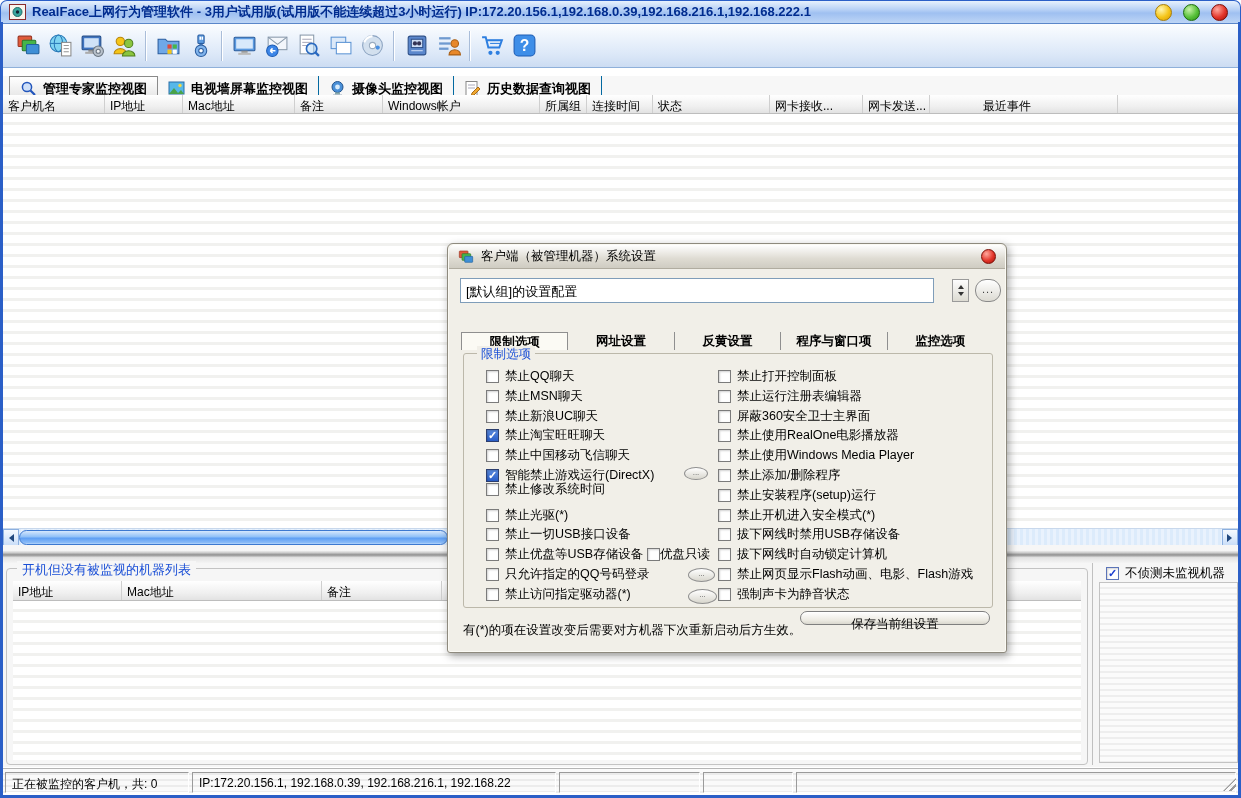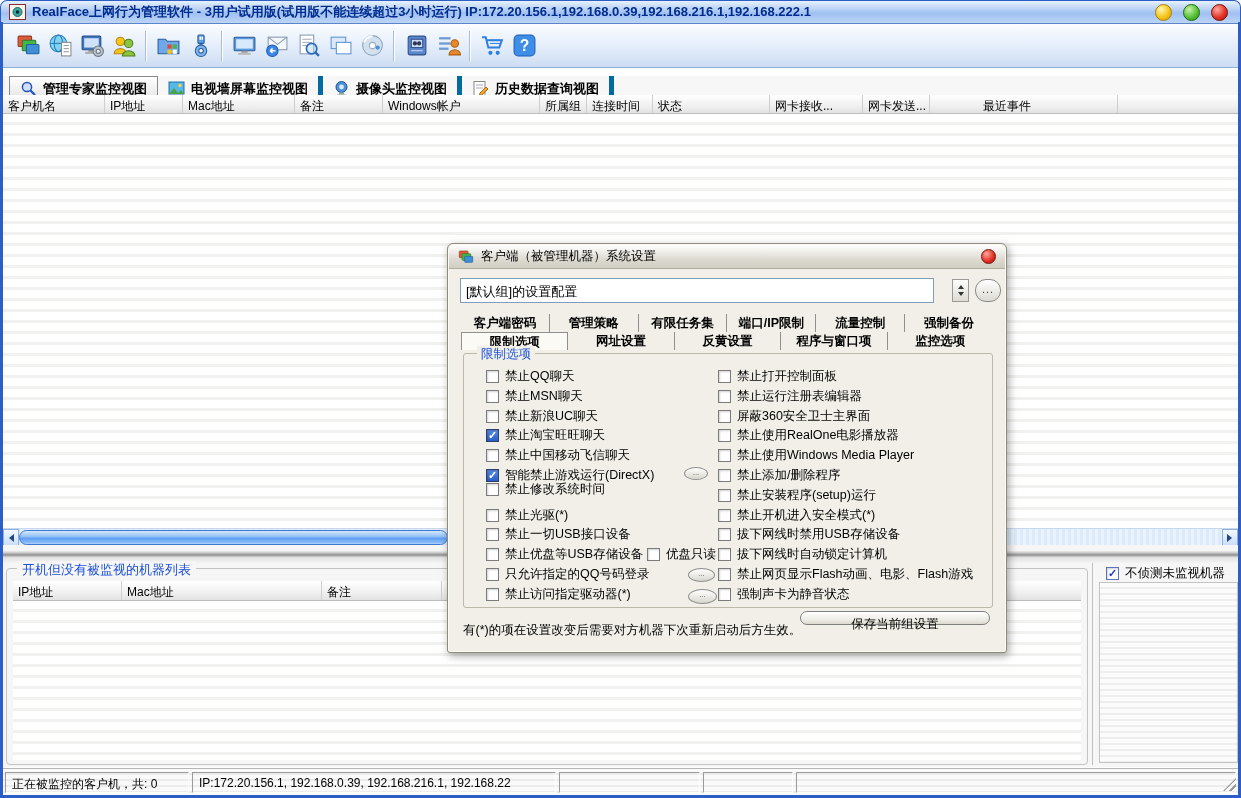--- a/index.html
+++ b/index.html
@@ -28,21 +28,21 @@
     background:linear-gradient(180deg,#fbfdff,#dce8f8 70%,#ccdcf2);
     border-bottom:1px solid #8fb0da; display:flex; align-items:center; padding-left:10px; }
   .tbicon { width:30px; height:30px; display:flex; align-items:center; justify-content:center; margin-right:2px; }
   .tbicon svg { width:25px; height:25px; }
   .tbsep { width:2px; height:30px; border-left:1px solid #a9bdd9; border-right:1px solid #fff; margin:0 6px 0 4px; }
 
   
   #viewtabs { position:absolute; left:3px; right:3px; top:68px; height:26px; background:#f7f7f7;
     border-bottom:1px solid #c6c6c6; display:flex; align-items:stretch; padding-left:6px;margin-top:8px; }
   .vtab { display:flex; align-items:center; gap:6px; padding:0 10px; font-size:13px; font-weight:bold;
-    color:#000; border-right:5px solid #0369a1; white-space:nowrap; }
+    color:#000; border-right:1px solid #0369a1; white-space:nowrap; }
   .vtab.active { background:linear-gradient(180deg,#ffffff,#e3e3e3); border:1px solid #8a8a8a; }
   .vticon svg { width:17px; height:17px; display:block; }
 
   
   #clientheader { position:absolute; left:3px; right:3px; top:95px; height:19px; display:flex;
     background:linear-gradient(180deg,#ffffff,#efefef 65%,#e2e2e2); border-bottom:1px solid #bdbdbd; }
   .hcell { border-right:1px solid #cfcfcf; font-size:12px; padding:3px 0 0 5px; white-space:nowrap; overflow:hidden;
     background:linear-gradient(180deg,#ffffff,#efefef 65%,#e2e2e2); }
   #clientbody { position:absolute; left:3px; right:3px; top:114px; height:414px;
     background:repeating-linear-gradient(180deg,#ffffff 0 8px,#f1f1ef 8px 11px); }
@@ -114,21 +114,21 @@
   #dtabrow1 { top:70px; } #dtabrow2 { top:88px; }
   .dtab { flex:1; text-align:center; font-size:12.5px; font-weight:bold; line-height:18px; white-space:nowrap;
     border-right:1px solid #8f8f8f; }
   .dtab:last-child { border-right:none; }
   .dtab.active { background:#fbfaf4; border:1px solid #8f8f8f; border-bottom:none; }
   #dlggroup { position:absolute; left:15px; top:109px; width:530px; height:255px;
     border:1px solid #bcb8aa; border-radius:3px; }
   #dlggroup-title { position:absolute; left:13px; top:-8px; background:#f1efe8; padding:0 4px;
     color:#1a4fd6; font-size:12.5px; }
   .opt { position:absolute; display:flex; align-items:center; gap:6px; height:15px; font-size:12.5px; white-space:nowrap; }
-  .opt .sub { position:absolute; display:flex; align-items:center; gap:6px; left:161px; }
+  .opt .sub { position:absolute; display:flex; align-items:center; left:161px; }
   .oval { position:absolute; border:1px solid #8f8f8f; border-radius:50% / 50%;
     background:linear-gradient(180deg,#ffffff,#d8d6cd); text-align:center; font-size:8px; color:#555; line-height:10px; }
   #dlg-note { position:absolute; left:15px; top:378px; font-size:12.5px; white-space:nowrap; }
   #dlg-save { position:absolute; left:352px; top:367px; width:190px; height:14px; border-radius:13px;
     border:1px solid #7f7f7f; background:linear-gradient(180deg,#ffffff,#eceae2 70%,#dad8cf);
     text-align:center; font-size:12.5px; line-height:24px; box-shadow:inset 0 1px 0 #fff; }
 </style>
 </head>
 <body>
 
@@ -403,28 +403,20 @@
     <span id="dlg-close"></span>
   </div>
 
   <div id="dlg-combo-field">[默认组]的设置配置</div>
   <div id="dlg-spinner">
     <span class="spin-up"></span>
     <span class="spin-dn"></span>
   </div>
   <div id="dlg-ellipsis">...</div>
 
-  <div class="dtabrow" id="dtabrow1">
-      <div class="dtab">客户端密码</div>
-      <div class="dtab">管理策略</div>
-      <div class="dtab">有限任务集</div>
-      <div class="dtab">端口/IP限制</div>
-      <div class="dtab">流量控制</div>
-      <div class="dtab">强制备份</div>
-    </div>
   <div class="dtabrow" id="dtabrow2">
       <div class="dtab active">限制选项</div>
       <div class="dtab">网址设置</div>
       <div class="dtab">反黄设置</div>
       <div class="dtab">程序与窗口项</div>
       <div class="dtab">监控选项</div>
     </div>
 
   <div id="dlggroup">
     <div id="dlggroup-title">限制选项</div>

